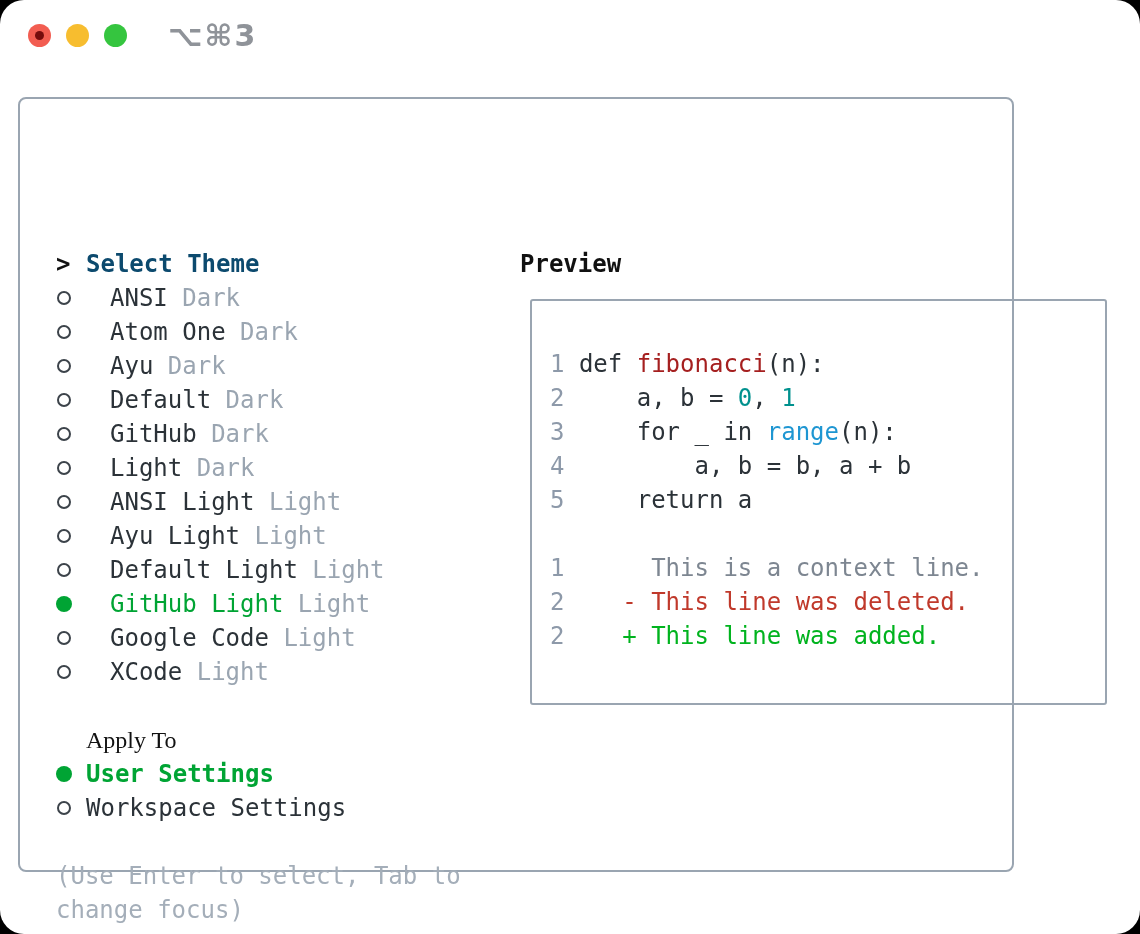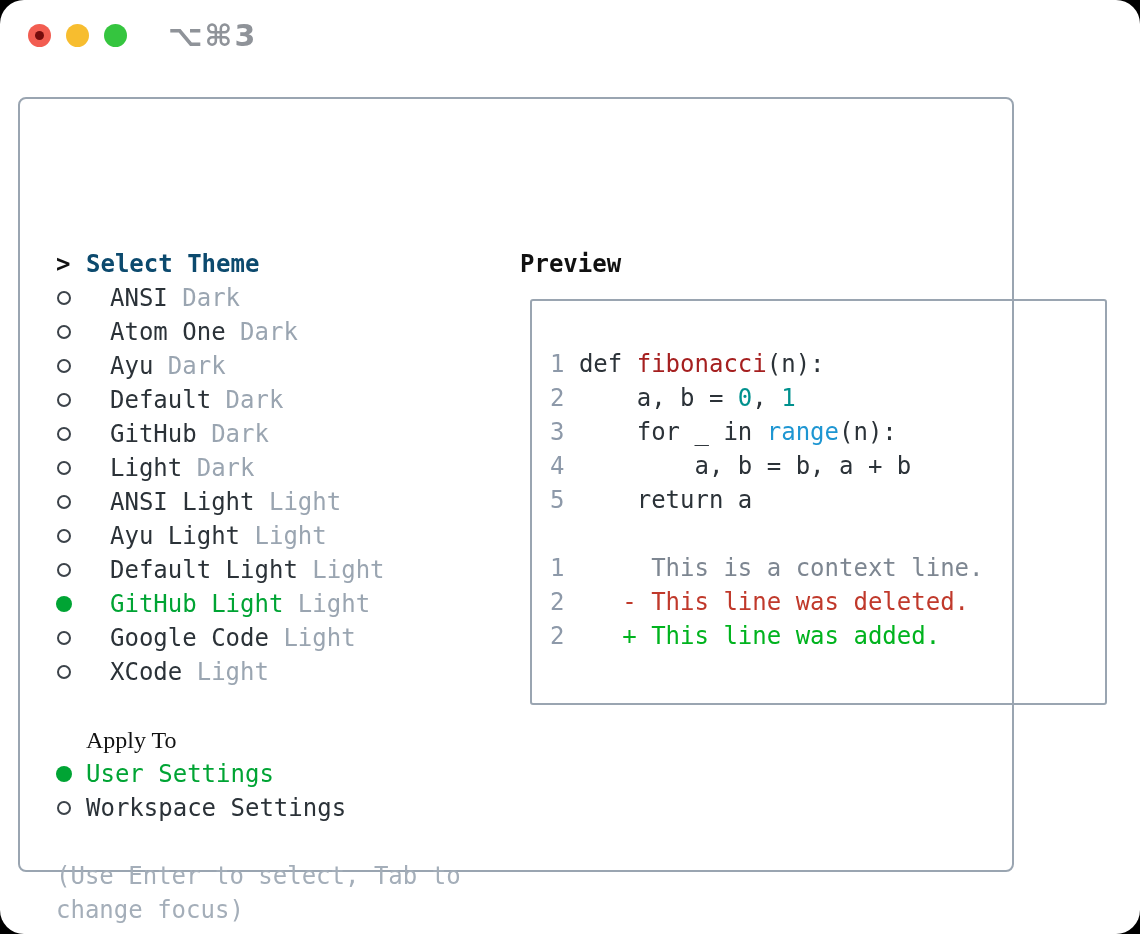--- a/index.html
+++ b/index.html
@@ -29,21 +29,21 @@
   .cursor{font-weight:bold;color:#111;}
   .circle{width:14px;height:14px;border:2px solid #3c434a;border-radius:50%;
        box-sizing:border-box;margin-left:1px;}
   .circle.sel{width:16px;height:16px;border:none;background:var(--selected-green);margin-left:0;}
   .hdr{font-weight:bold;color:#0c4a6e;}
   .theme-name{color:var(--text-dark);margin-left:24px;}
   .theme-name.sel{color:var(--selected-green);}
   .tag{color:var(--tag-gray);}
   .apply-label{color:#111;font-family:Liberation Serif, serif;}
   .opt-name{color:var(--text-dark);}
-  .opt-name.sel{color:var(--selected-green);}
+  .opt-name.sel{color:var(--selected-green);font-weight:bold;}
   .spacer{height:34px;}
   .hint{color:var(--hint-gray);width:420px;line-height:34px;word-wrap:break-word;}
 
   
   .preview-title{position:absolute;left:500px;top:148px;height:34px;line-height:34px;
        font-size:24px;font-weight:bold;color:#111;}
   .preview-box{position:absolute;left:510px;top:200px;width:577px;height:406px;
        border:2px solid var(--border-gray);border-radius:3px;box-sizing:border-box;
        padding:46px 0 0 18px;overflow:hidden;}
   .code-line{height:34px;line-height:34px;font-size:24px;white-space:pre;color:var(--text-dark);}

